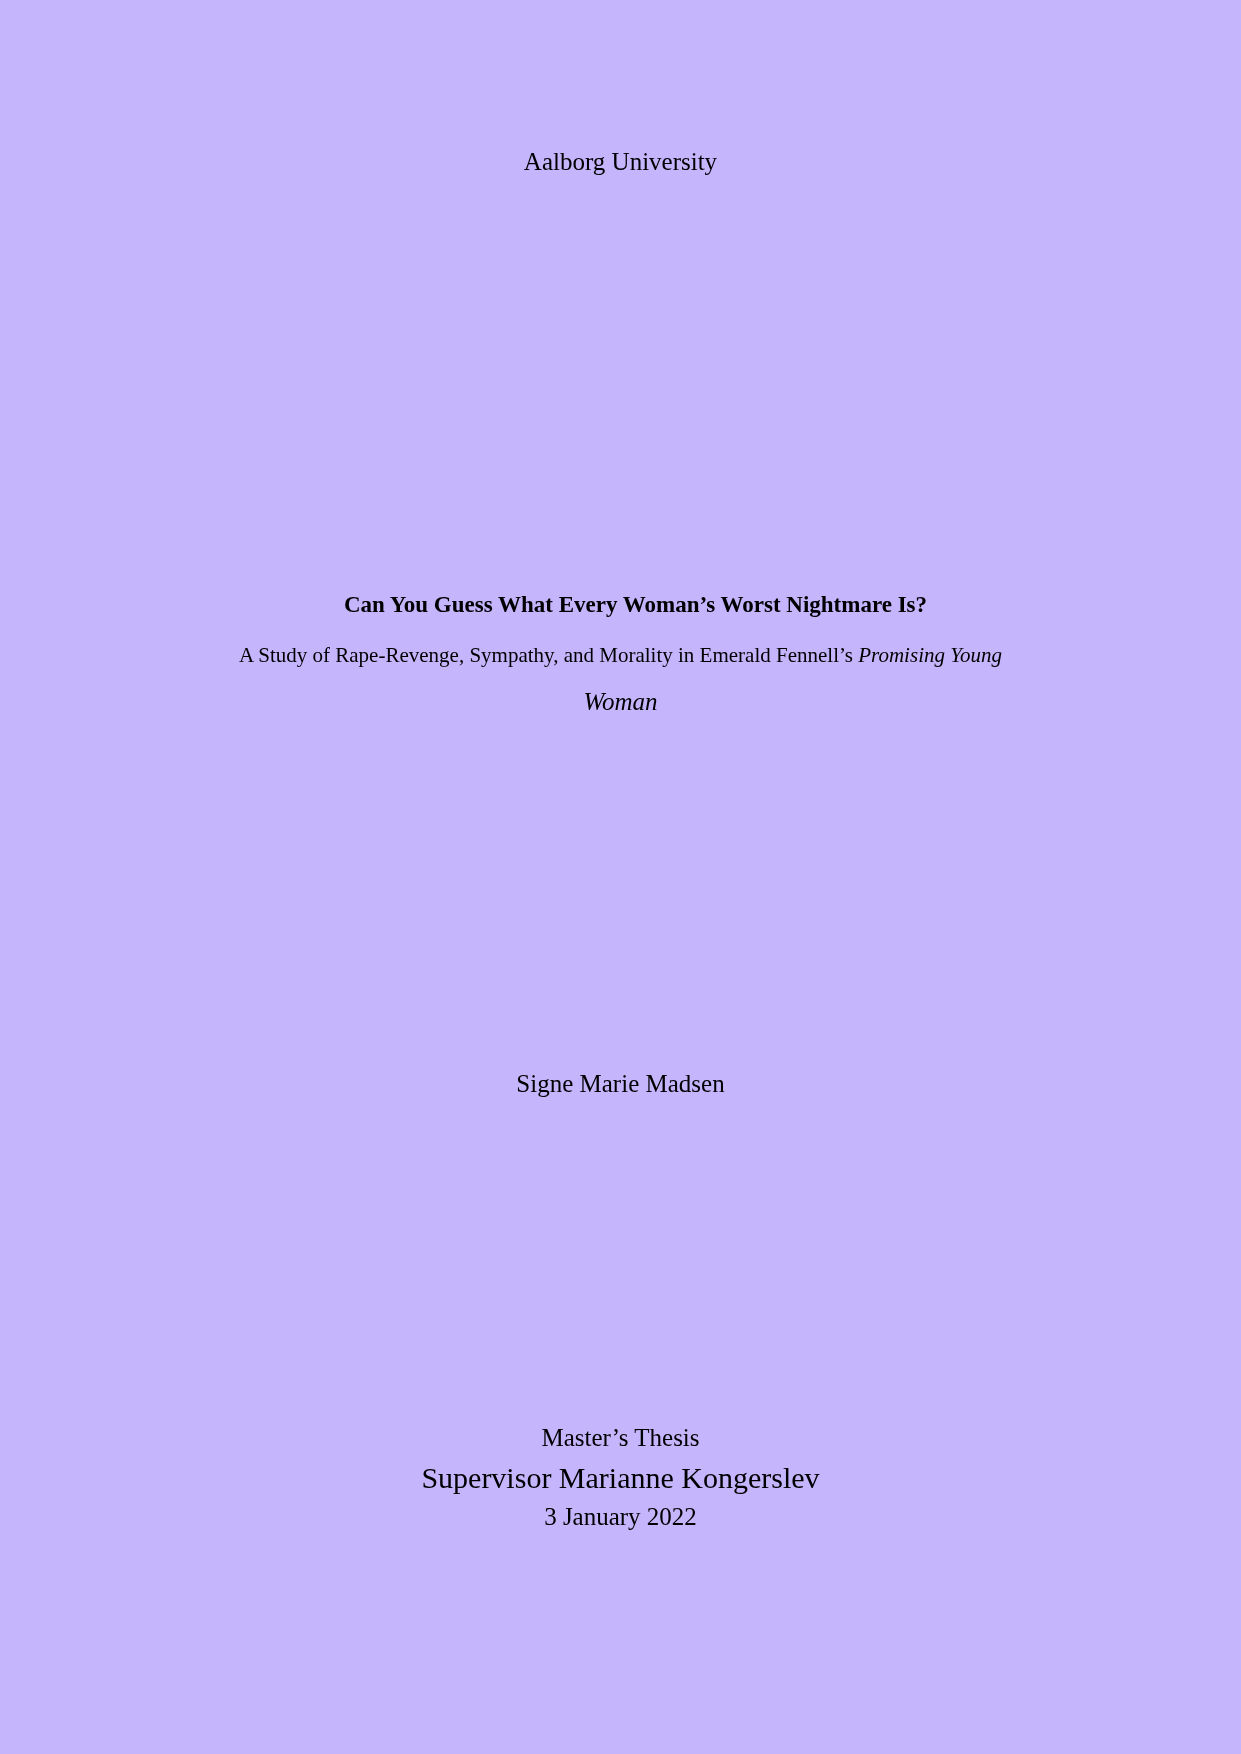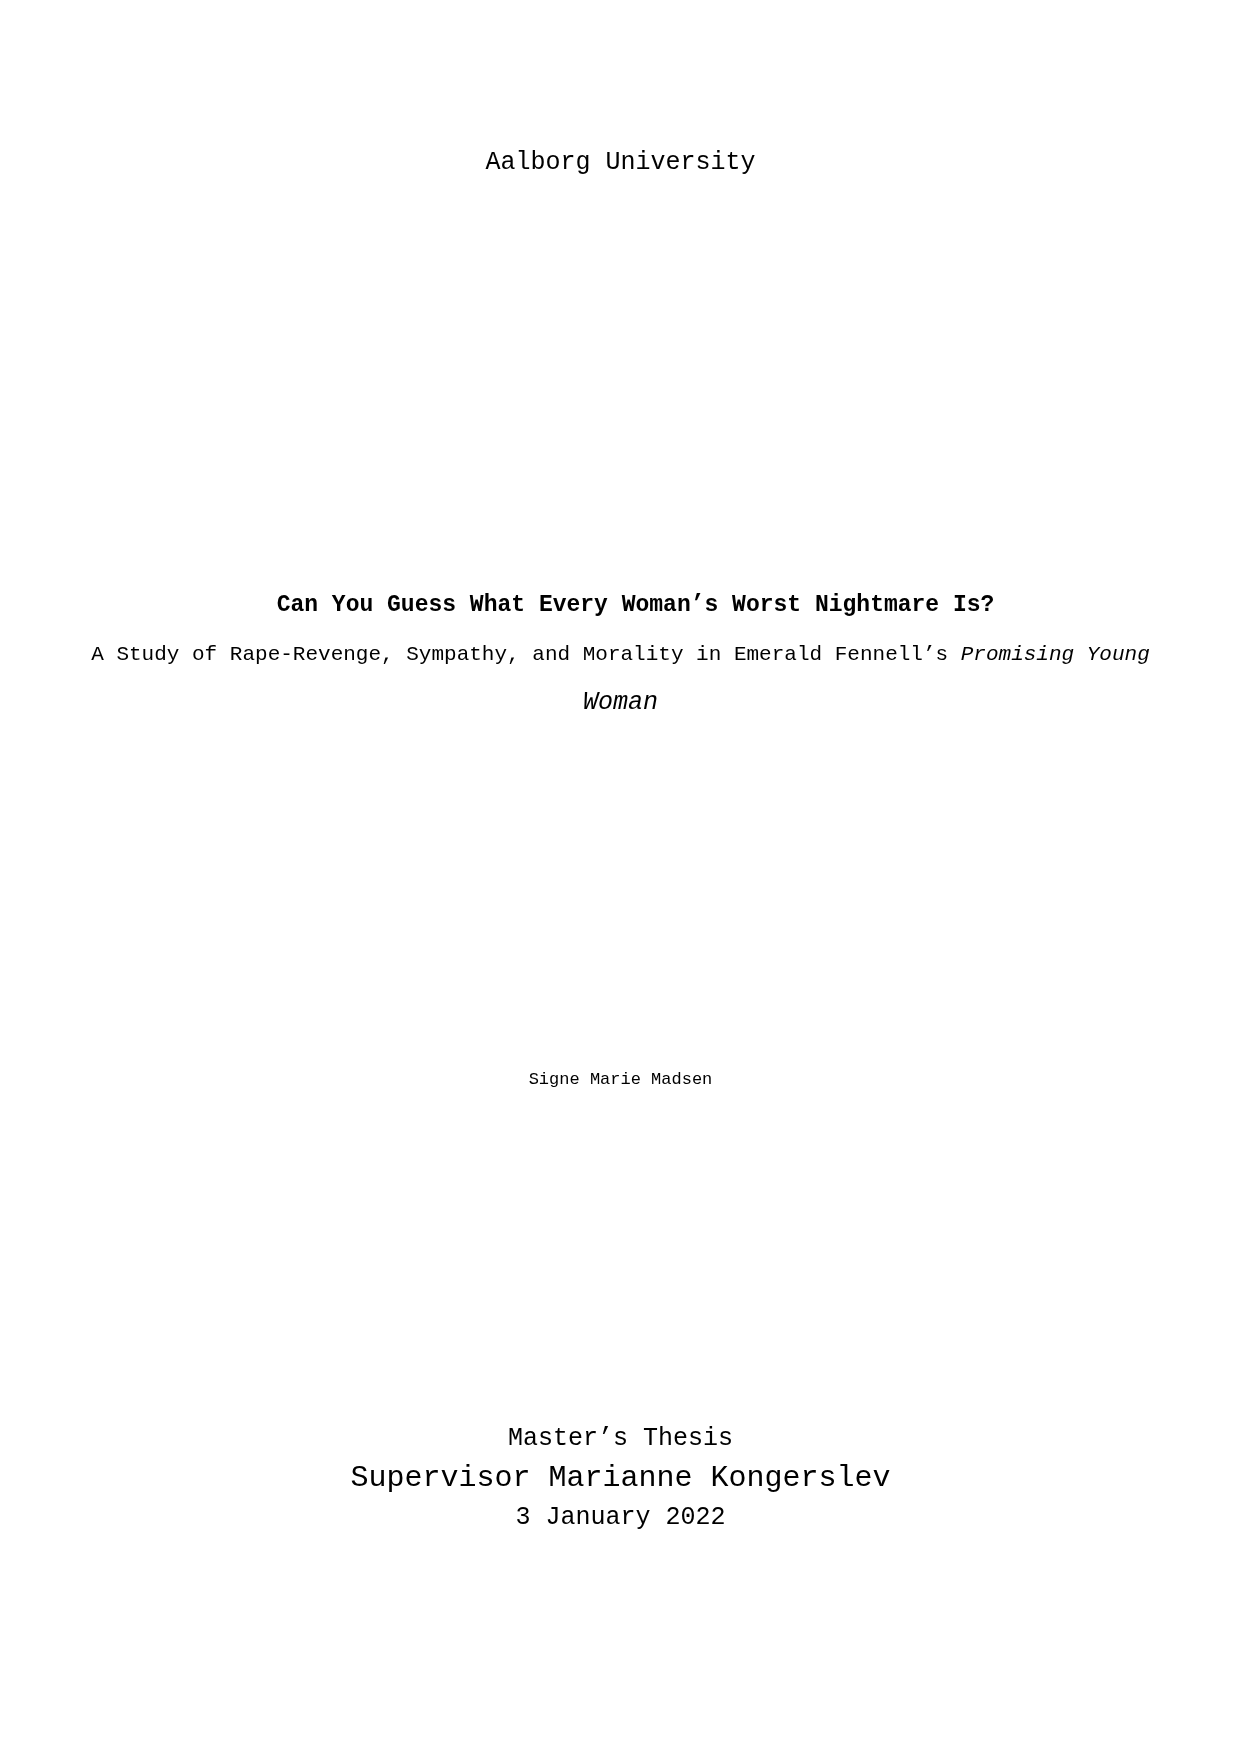--- a/index.html
+++ b/index.html
@@ -5,22 +5,22 @@
   html, body {
     margin: 0;
     padding: 0;
     background: #888;
   }
   .page {
     position: relative;
     width: 1241px;
     height: 1754px;
     margin: 0 auto;
-    background: #ffffff;
-    font-family: Liberation Mono, monospace;
+    background: #c4b5fd;
+    font-family: Liberation Serif, serif;
     color: #000000;
     overflow: hidden;
   }
   .line {
     position: absolute;
     left: 0;
     width: 100%;
     text-align: center;
     white-space: nowrap;
   }
@@ -39,21 +39,21 @@
     font-size: 21px;
   }
   .subtitle-2 {
     top: 688px;
     font-size: 25px;
     font-style: italic;
   }
   .italic { font-style: italic; }
   .author {
     top: 1070px;
-    font-size: 17px;
+    font-size: 25px;
   }
   .thesis-type {
     top: 1424px;
     font-size: 25px;
   }
   .supervisor {
     top: 1461px;
     font-size: 30px;
   }
   .date {

